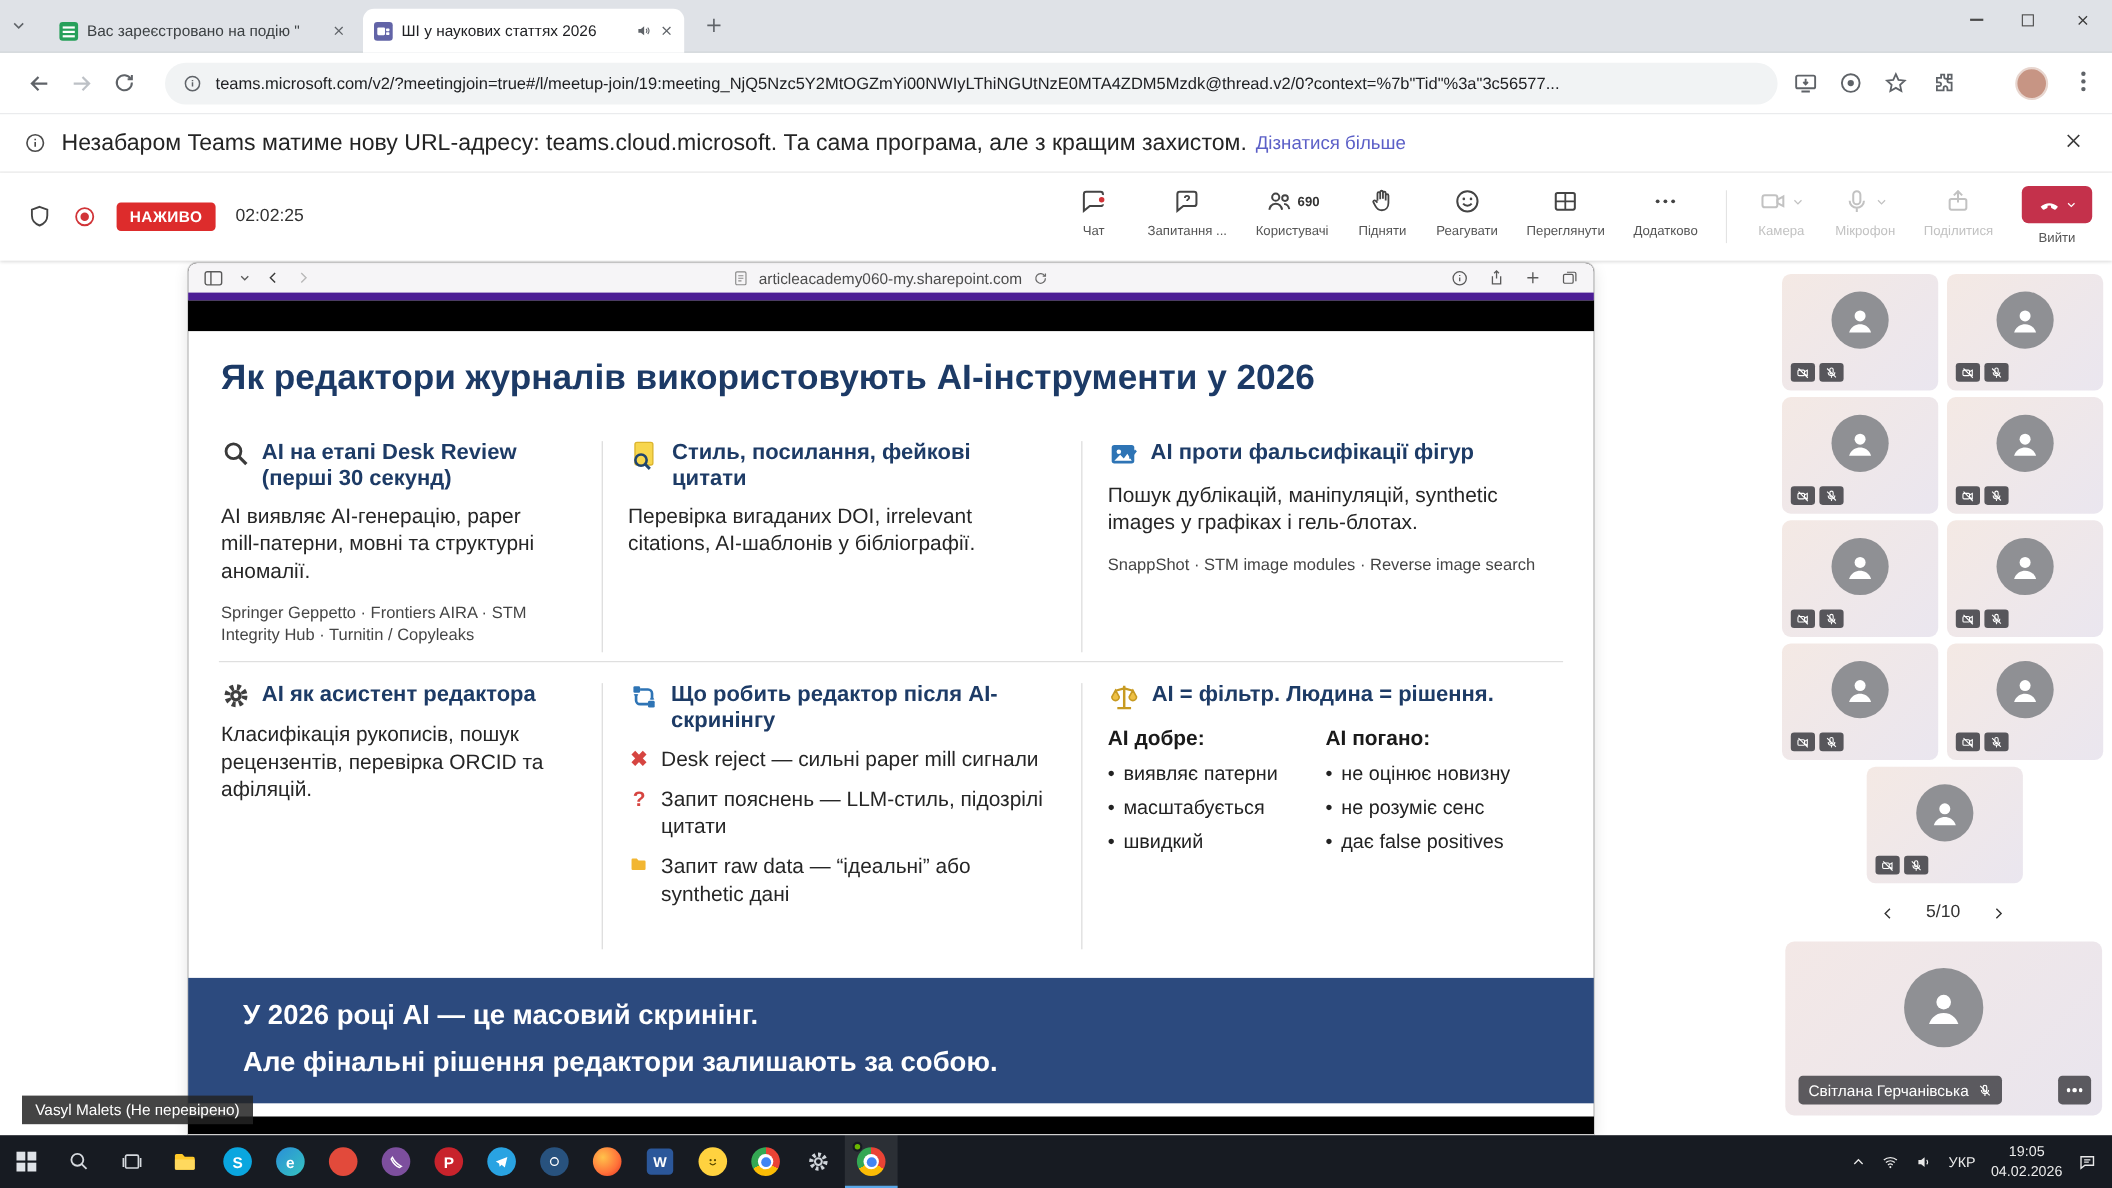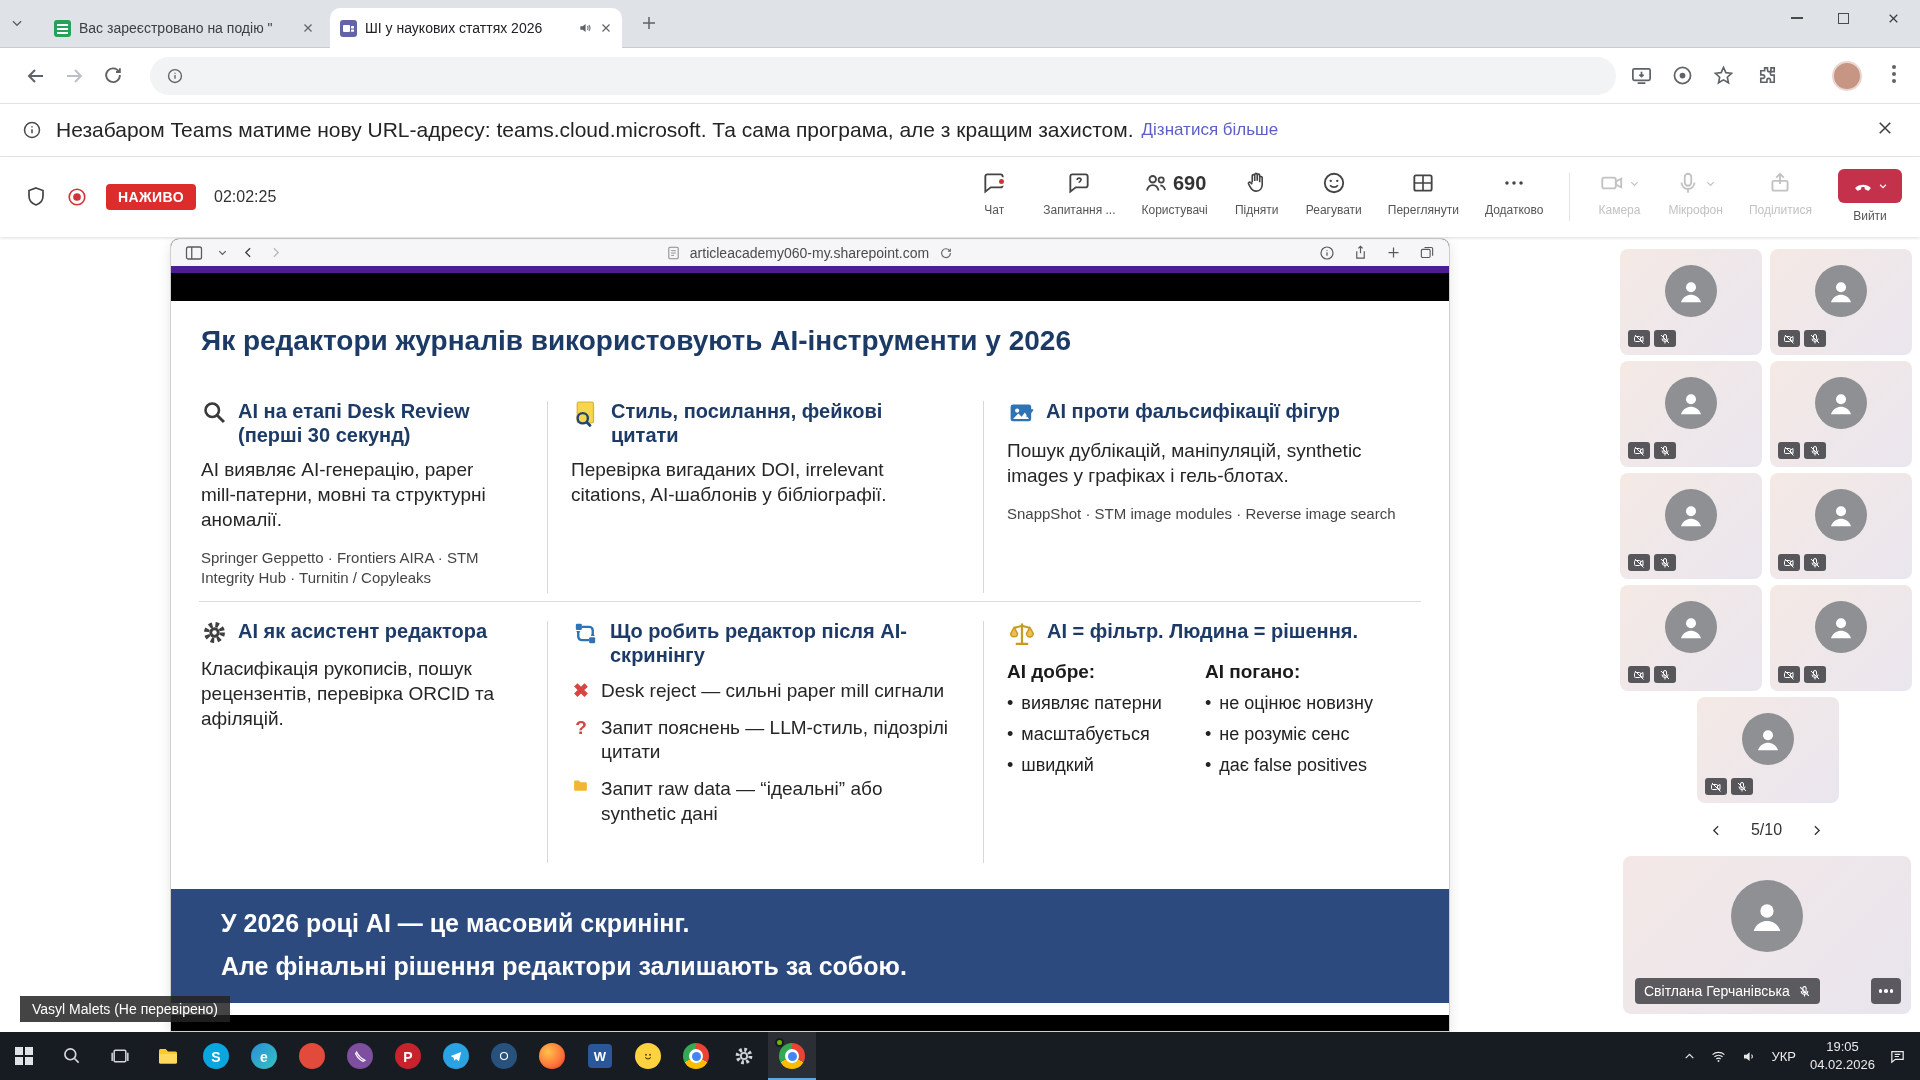--- a/index.html
+++ b/index.html
@@ -43,37 +43,37 @@
   
   #teamsbar{position:absolute;left:0;top:157px;width:1920px;height:80px;background:#fff;box-shadow:0 1px 3px rgba(0,0,0,.14);z-index:3}
   #tb-left{position:absolute;left:24px;top:0;height:80px;display:flex;align-items:center;gap:18px}
   .live{background:#dd2c2c;color:#fff;font-weight:700;font-size:14px;letter-spacing:.4px;padding:5px 12px;border-radius:4px}
   .timer{font-size:16px;color:#333}
   #tb-right{position:absolute;right:18px;top:0;height:80px;display:flex;align-items:flex-start;padding-top:12px;gap:26px}
   .tbtn{display:flex;flex-direction:column;align-items:center;gap:6px;min-width:46px}
   .tbtn .lbl{font-size:12px;color:#555;white-space:nowrap}
   .tbtn.disabled .lbl{color:#c2c2c2}
   .tb-iconrow{display:flex;align-items:center;gap:4px;height:28px}
-  .count{font-size:20px;font-weight:700;color:#333}
+  .count{font-size:12px;font-weight:700;color:#333}
   .tb-div{width:1px;height:48px;background:#e3e3e3;margin-top:4px}
   .leavebtn{width:64px;height:34px;background:#c4314b;border-radius:6px;display:flex;align-items:center;justify-content:center;gap:4px}
   .chatdot{position:absolute;width:9px;height:9px;border-radius:50%;background:#d13438;border:2px solid #fff;margin-left:16px;margin-top:-4px}
 
   
   #stage{position:absolute;left:0;top:237px;width:1920px;height:795px;background:#fff}
   #safari{position:absolute;left:171px;top:2px;width:1278px;height:792px;border-radius:8px 8px 0 0;box-shadow:0 0 0 1px #cfcfcf,0 4px 14px rgba(0,0,0,.12);overflow:hidden;background:#000}
   #s-toolbar{height:34px;background:#f6f5f7;border-bottom:7px solid #4c1d95;position:relative;display:flex;align-items:center}
   .s-left{display:flex;align-items:center;gap:14px;margin-left:14px}
   .s-center{position:absolute;left:0;right:0;display:flex;align-items:center;justify-content:center;gap:10px;pointer-events:none}
   .s-center .addr{font-size:14px;color:#4c4c4c}
   .s-right{position:absolute;right:14px;display:flex;align-items:center;gap:18px}
   .blacktop{height:28px;background:#000}
   #slide{position:relative;width:100%;height:714px;background:#fff;color:#262626}
   .blackbot{height:16px;background:#000}
-  .slide-title{position:absolute;left:30px;top:24px;font-size:28px;font-weight:700;color:#1c3a66}
+  .slide-title{position:absolute;left:30px;top:24px;font-size:32px;font-weight:700;color:#1c3a66}
   .vdiv{position:absolute;width:1px;background:#d8d8d8}
   .hdiv{position:absolute;left:28px;width:1222px;height:1px;background:#dcdcdc;top:300px}
   .cell{position:absolute}
   .cell .hd{display:flex;gap:10px;font-size:20px;font-weight:700;color:#1d3b66;line-height:1.2}
   .cell .hd .ico{flex:0 0 auto;margin-top:0}
   .cell .body{font-size:19px;color:#262626;line-height:1.32;margin-top:10px}
   .cell .tools{font-size:15px;color:#454545;line-height:1.35;margin-top:16px}
   .item{display:flex;gap:10px;font-size:19px;color:#262626;line-height:1.3;margin-top:12px}
   .marker{flex:0 0 20px;font-weight:800;color:#d64541;font-size:19px;text-align:center}
   .cols{display:flex;margin-top:12px}
@@ -199,20 +199,21 @@
       </svg>
   </span>
 
   <div id="urlpill" class="clickable">
     <span class="clickable">
       <svg width="18" height="18" viewBox="0 0 24 24">
           <circle cx="12" cy="12" r="8.6" fill="none" stroke="#5f6368" stroke-width="1.8"></circle>
           <path d="M12 10.5v5M12 7.6v1.4" stroke="#5f6368" stroke-width="1.8"></path>
         </svg>
     </span>
+    <span id="urltext">teams.microsoft.com/v2/?meetingjoin=true#/l/meetup-join/19:meeting_NjQ5Nzc5Y2MtOGZmYi00NWIyLThiNGUtNzE0MTA4ZDM5Mzdk@thread.v2/0?context=%7b"Tid"%3a"3c56577...</span>
   </div>
 
   <span class="navic clickable" style="left:1630px">
     <svg width="23" height="23" viewBox="0 0 24 24">
         <rect x="3" y="5" width="18" height="12" rx="1.6" fill="none" stroke="#5f6368" stroke-width="1.8"></rect>
         <path d="M12 8v5M9.8 11l2.2 2.2L14.2 11M8 20h8" fill="none" stroke="#5f6368" stroke-width="1.8"></path>
       </svg>
   </span>
   <span class="navic clickable" style="left:1671px">
     <svg width="23" height="23" viewBox="0 0 24 24">

